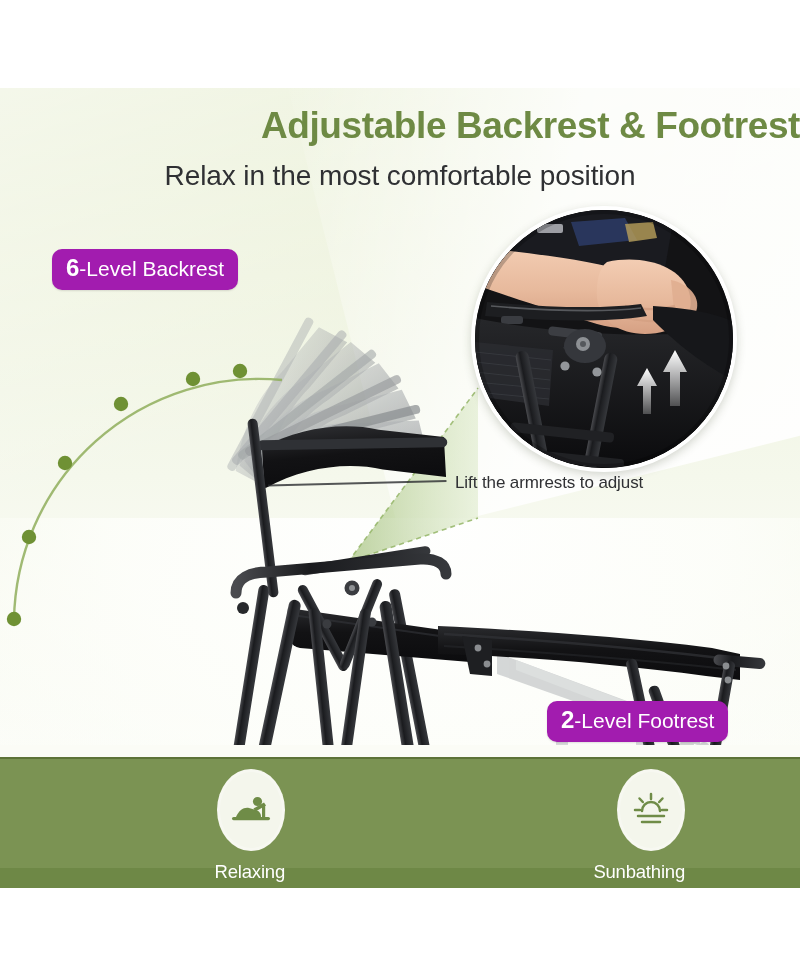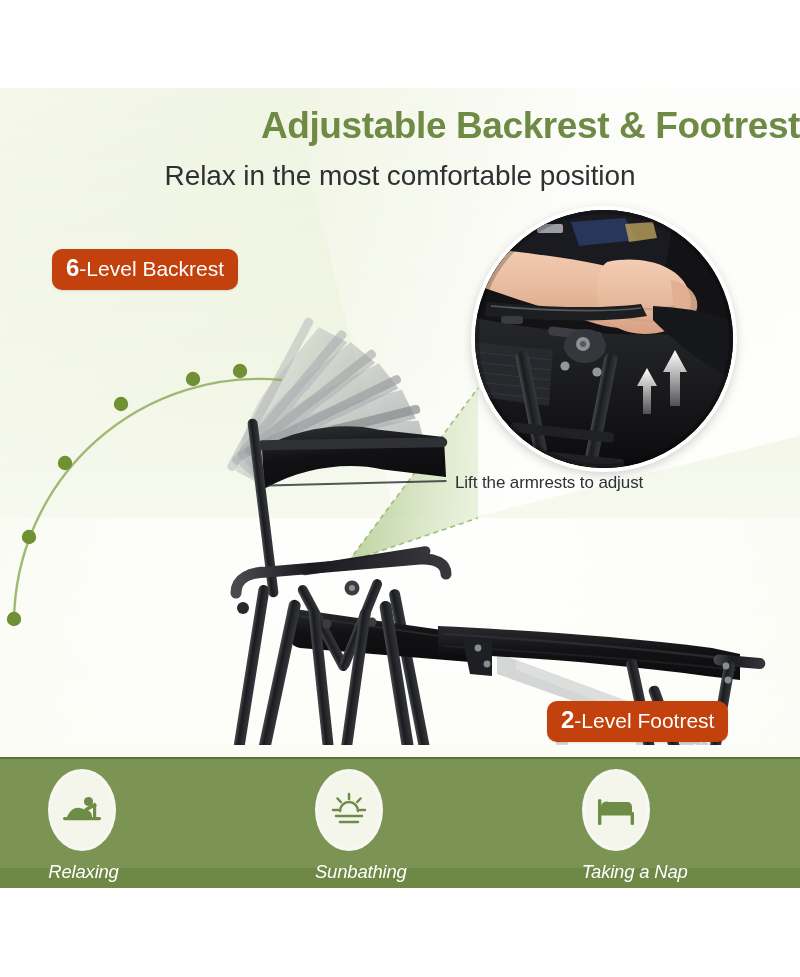--- a/index.html
+++ b/index.html
@@ -76,21 +76,21 @@
     width: 800px;
     text-align: center;
     font-size: 28px;
     color: #2f3033;
     letter-spacing: -0.1px;
   }
 
   
   .badge {
     position: absolute;
-    background: #c2410c;
+    background: #a21caf;
     border-radius: 10px;
     color: #ffffff;
     padding: 6px 14px 8px 14px;
     font-size: 21px;
     white-space: nowrap;
     box-shadow: 0 1px 2px rgba(0,0,0,0.12);
     line-height: 1.12;
   }
   .badge .num {
     font-weight: bold;
@@ -146,22 +146,21 @@
     display: flex;
     align-items: flex-start;
     justify-content: space-around;
     padding-top: 10px;
     box-sizing: border-box;
   }
   .feature {
     width: 170px;
     display: flex;
     flex-direction: column;
-    align-items: flex-start;
-    font-style: italic;
+    align-items: flex-end;
   }
   .feature-circle {
     width: 62px; height: 76px;
     border-radius: 50%;
     background: #f4f6ec;
     border: 3px solid rgba(255,255,255,0.28);
     display: flex;
     align-items: center;
     justify-content: center;
   }
@@ -469,32 +468,18 @@
               <path d="M31 19 L36 19"></path>
               <path d="M11 20 A 9 9 0 0 1 29 20"></path>
               <path d="M7 25 L33 25"></path>
               <path d="M11 31 L29 31"></path>
             </g>
           </svg>
         </div>
         <div class="feature-label">Sunbathing</div>
       </div>
 
-      <div class="feature">
-        <div class="feature-circle">
-          <svg width="42" height="34" viewBox="0 0 42 34">
-            <g fill="#6f8c47">
-              <circle cx="11.5" cy="13" r="4.4"></circle>
-              <path d="M16 9 L32 9 C 35 9, 37 11, 37 14 L 37 19 L 6 19 L 6 14 C 6 11, 8 9, 11 9 Z"></path>
-              <rect x="3" y="19" width="36" height="3.4" rx="1.6"></rect>
-              <rect x="3" y="6" width="3.4" height="26" rx="1.6"></rect>
-              <rect x="35.6" y="19" width="3.4" height="13" rx="1.6"></rect>
-            </g>
-          </svg>
-        </div>
-        <div class="feature-label">Taking a Nap</div>
-      </div>
 
     </div>
   </div>
 
   <div class="bottom-white"></div>
 </div>
 
 </body></html>

